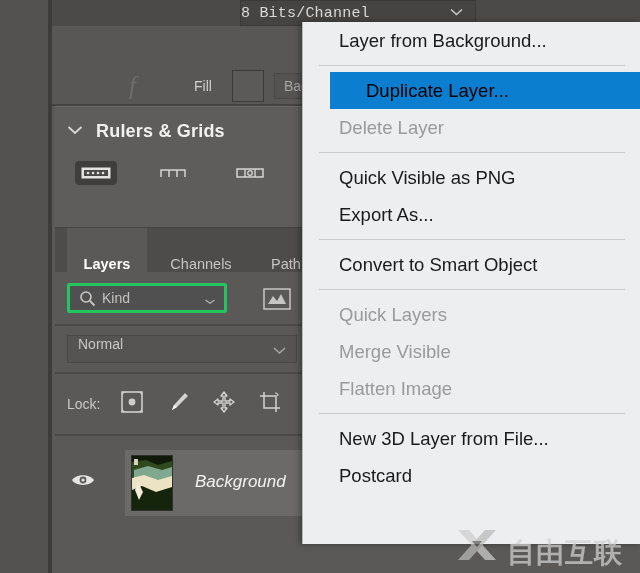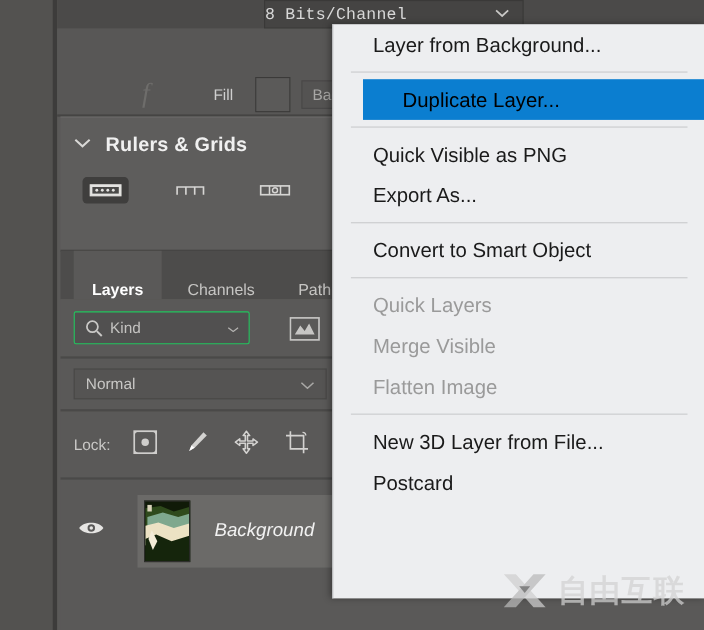--- a/index.html
+++ b/index.html
@@ -52,30 +52,30 @@
   
   .tabstrip{position:absolute;left:55px;top:228px;width:585px;height:44px;background:#4d4c4b;}
   .tab{position:absolute;top:0;height:44px;display:flex;align-items:flex-end;justify-content:center;
        font-size:14.5px;box-sizing:border-box;}
   .tab.active{background:#5a5958;color:#ffffff;font-weight:bold;}
   .tab.inactive{color:#c6c5c3;}
 
   
   .filterrow{position:absolute;left:55px;top:272px;width:585px;height:52px;background:#5a5958;}
   .kind-field{position:absolute;left:12px;top:11px;width:160px;height:30px;background:#515050;
-              border:1px solid #22c55e;border-radius:2px;box-sizing:border-box;display:flex;align-items:center;}
+              border:3px solid #22c55e;border-radius:2px;box-sizing:border-box;display:flex;align-items:center;}
   .kind-field .ktext{color:#c3c2c0;font-size:14px;margin-left:6px;}
   .kind-chev{position:absolute;right:9px;top:13px;width:10px;height:5px;}
   .frow-ico{position:absolute;top:16px;}
 
   
   .blendrow{position:absolute;left:55px;top:324px;width:585px;height:48px;background:#5a5958;
             border-top:2px solid #4a4948;}
   .blend-field{position:absolute;left:12px;top:9px;width:230px;height:28px;background:#555453;
-               border:1px solid #494847;box-sizing:border-box;display:flex;align-items:center;}
+               border:1px solid #494847;box-sizing:border-box;display:flex;align-items:flex-start;}
   .blend-field span{color:#c8c7c5;font-size:14px;padding-left:10px;}
   .blend-chev{position:absolute;right:10px;top:11px;width:13px;height:7px;}
 
   
   .lockrow{position:absolute;left:55px;top:372px;width:585px;height:62px;background:#5a5958;
            border-top:2px solid #4a4948;}
   .lock-label{position:absolute;left:12px;top:22px;color:#c9c8c6;font-size:14px;}
   .lock-icons{position:absolute;left:65px;top:16px;display:flex;align-items:center;gap:22px;}
   .lk{width:24px;height:24px;display:flex;align-items:center;justify-content:center;}
 
@@ -106,21 +106,21 @@
     white-space:nowrap;
   }
   .mi.disabled{color:#9a9a9a;}
   .mi.hl{background:#0b7ed0;color:#000000;margin-left:27px;}
   .msep{height:1px;background:#c9cacc;margin:6px 16px 6px 16px;}
 
   
   .wm{position:absolute;left:455px;top:518px;display:flex;align-items:center;gap:8px;opacity:.72;}
   .wm-x{width:44px;height:38px;}
   .wm-text{color:#d2d2d2;font-size:28px;font-weight:bold;letter-spacing:1px;
-           font-family:"DejaVu Sans", sans-serif;}
+           font-family:"DejaVu Sans", sans-serif;margin-top:16px;}
 </style>
 </head>
 <body>
 
 <div id="root">
 
   <div class="ps-bg"></div>
   <div class="left-strip"></div>
   <div class="left-divider"></div>
   <div class="panel-col"></div>
@@ -290,20 +290,23 @@
   <div class="ctx">
 
     <div class="mi">
       <span>Layer from Background...</span>
     </div>
     <div class="msep"></div>
 
     <div class="mi hl">
       <span>Duplicate Layer...</span>
     </div>
+    <div class="mi disabled">
+      <span>Delete Layer</span>
+    </div>
     <div class="msep"></div>
 
     <div class="mi">
       <span>Quick Visible as PNG</span>
     </div>
     <div class="mi">
       <span>Export As...</span>
     </div>
     <div class="msep"></div>
 

